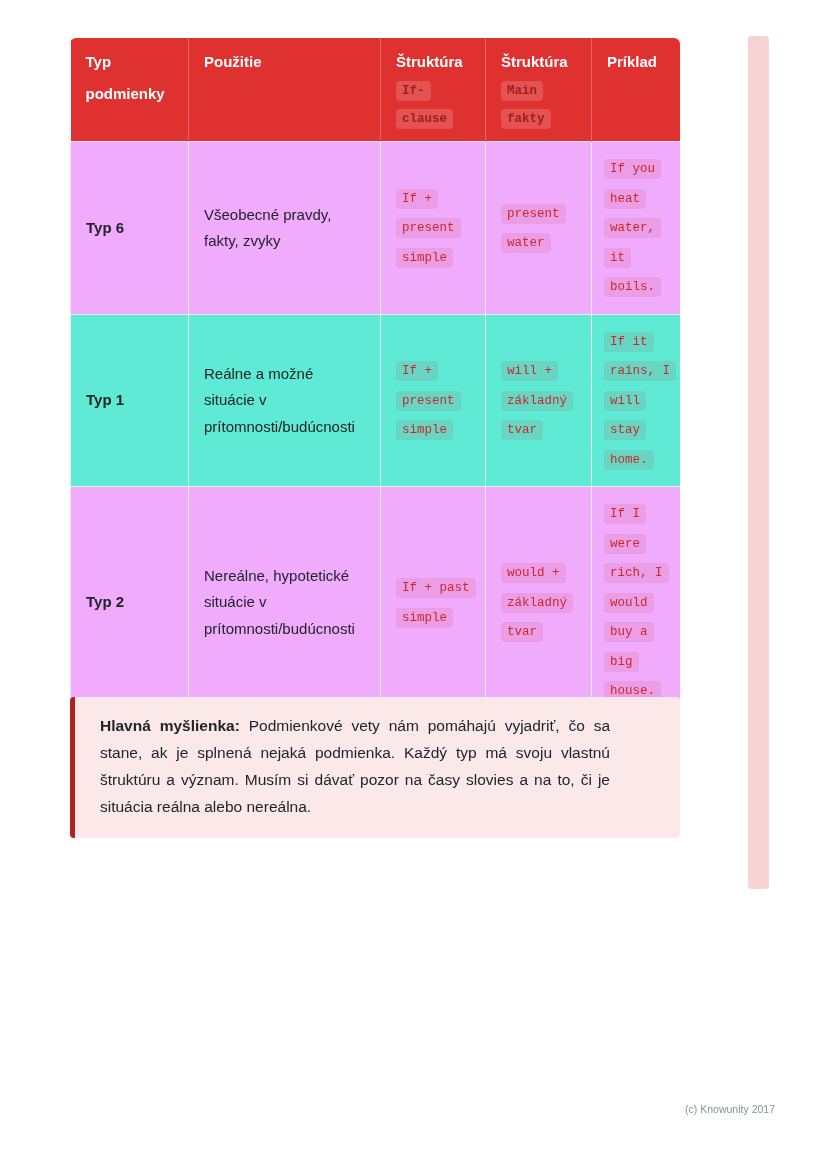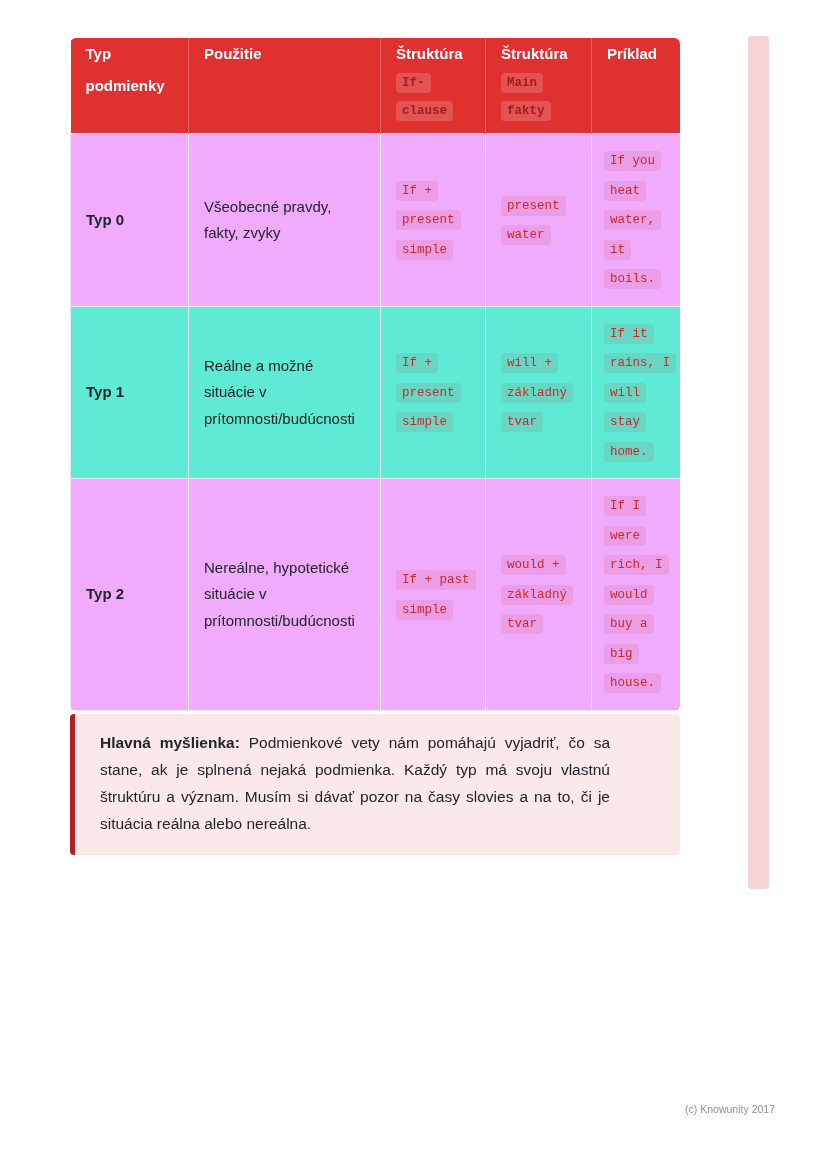--- a/index.html
+++ b/index.html
@@ -35,21 +35,21 @@
   col.c3 { width: 106px; }
   col.c4 { width: 89px; }
 
   thead th {
     background: #e03131;
     color: #ffffff;
     text-align: left;
     vertical-align: top;
     font-size: 15px;
     font-weight: 700;
-    padding: 0 15px 8px;
+    padding: 8px 15px 8px;
     height: 95px;
   }
   thead th + th { border-left: 1px solid rgba(255,255,255,0.25); }
   .th-title { line-height: 2.15; }
   .th-chip { margin-top: 0; }
 
   tbody td {
     border: 1px solid #e9ecef;
     vertical-align: middle;
     padding: 12px 15px;
@@ -79,21 +79,21 @@
   }
   .chip-onred {
     background: rgba(255, 255, 255, 0.16);
     color: #9c1f1f;
   }
 
   
   .callout {
     position: absolute;
     left: 70px;
-    top: 714px;
+    top: 697px;
     width: 610px;
     min-height: 141px;
     background: #fbe9e9;
     border-left: 5px solid #b02121;
     border-radius: 4px;
     padding: 15px 70px 0 25px;
   }
   .callout-text {
     font-size: 15.5px;
     line-height: 1.75;
@@ -156,21 +156,21 @@
               <code class="chip chip-onred">Main fakty</code>
             </div>
           </th>
           <th>
             <div class="th-title">Príklad</div>
           </th>
         </tr>
       </thead>
       <tbody>
         <tr class="row-0">
-          <td class="cell-type">Typ 0</td>
+          <td class="cell-type">Typ 6</td>
           <td class="cell-usage">Všeobecné pravdy, fakty, zvyky</td>
           <td class="cell-code">
             <code class="chip">If + present simple</code>
           </td>
           <td class="cell-code">
             <code class="chip">present water</code>
           </td>
           <td class="cell-example">
             <code class="chip">If you heat water, it boils.</code>
           </td>

